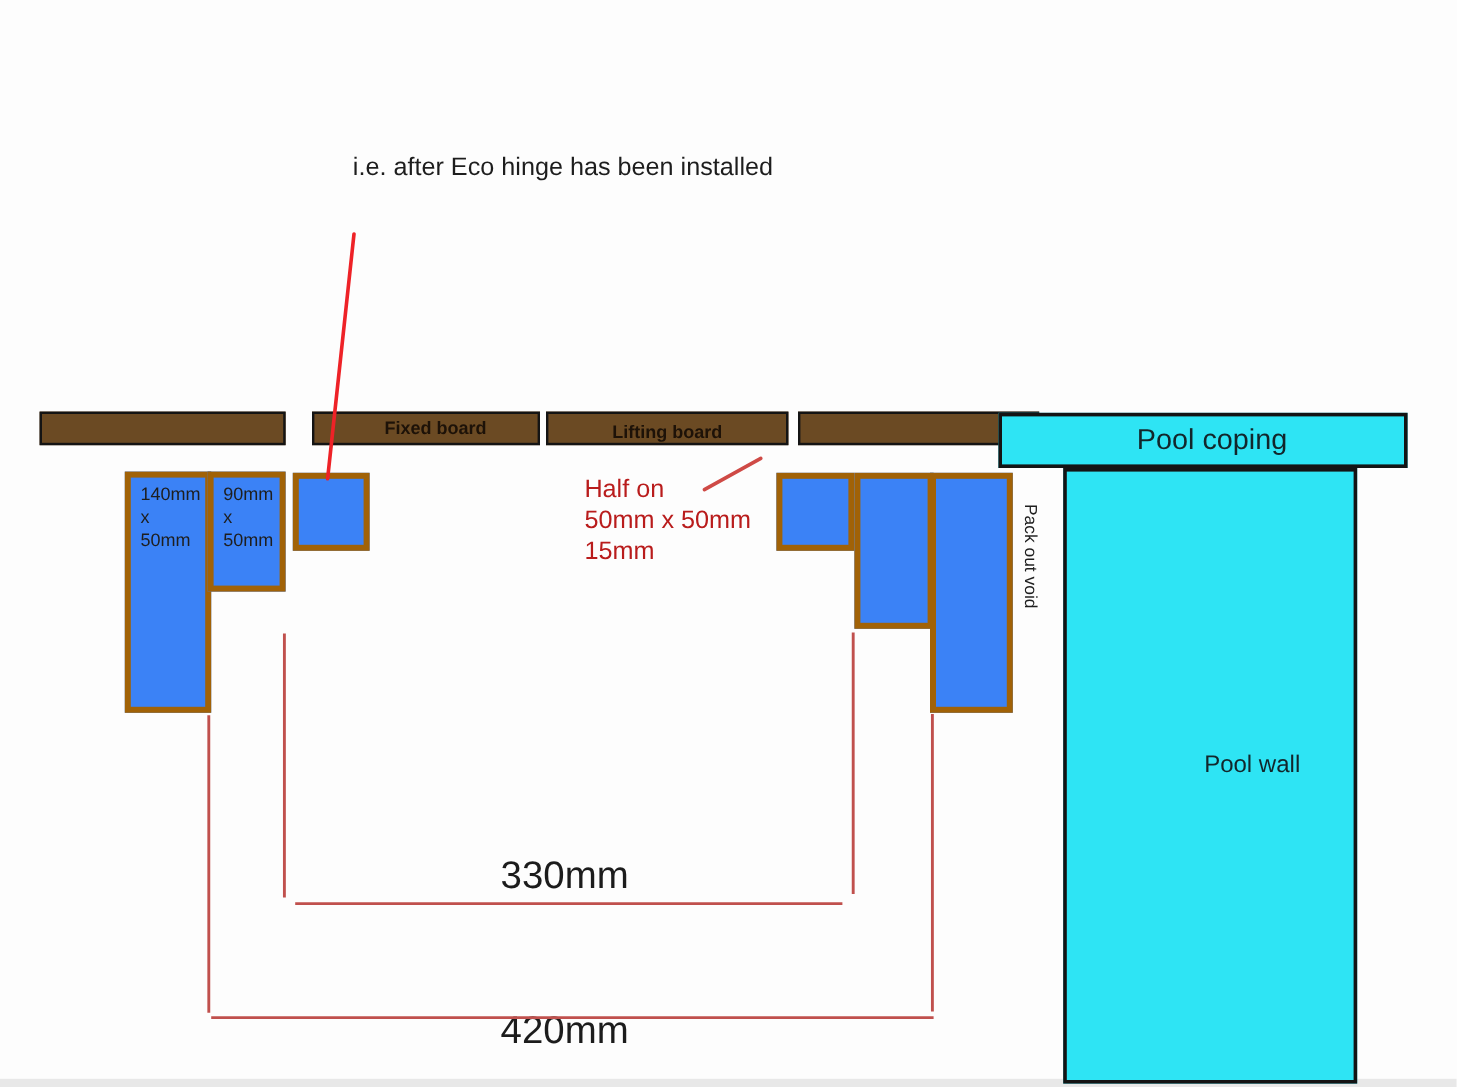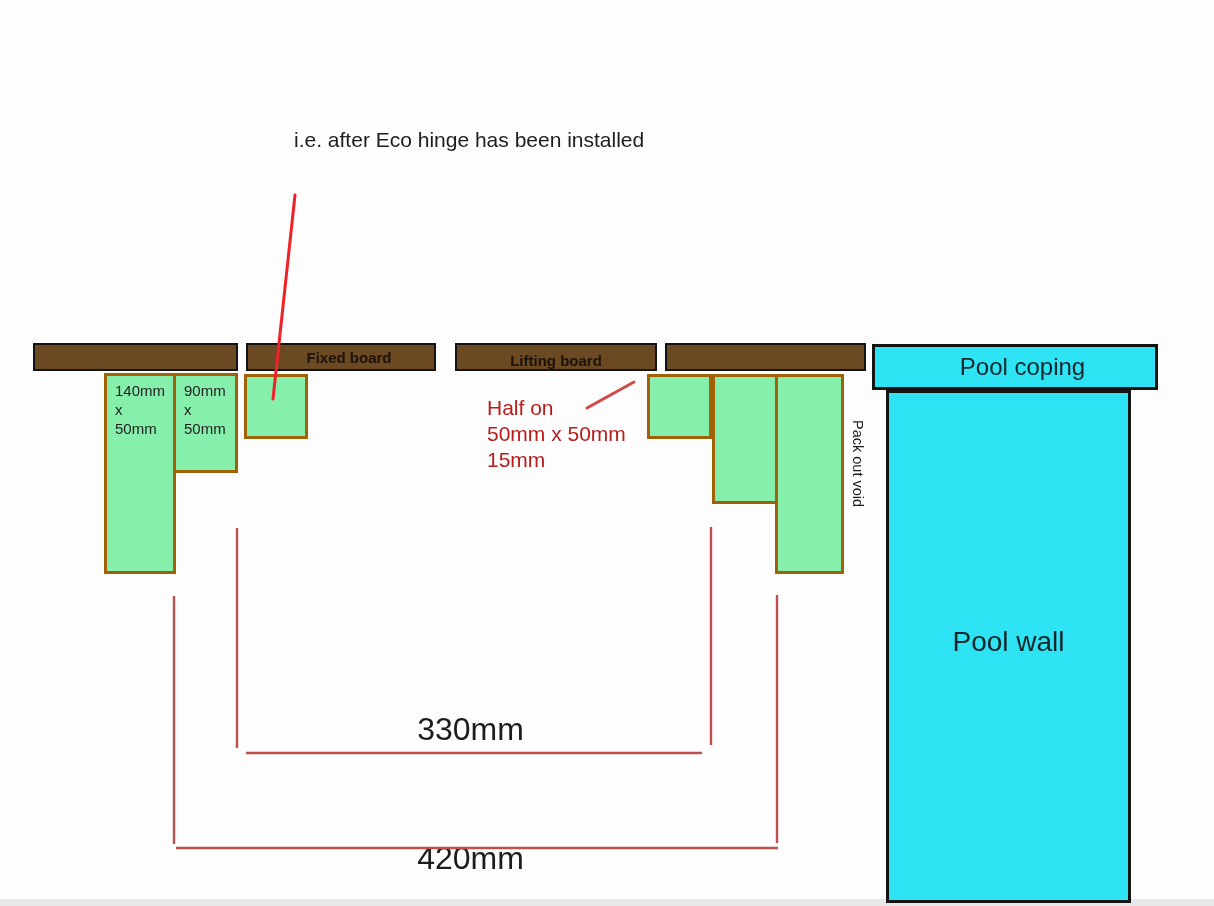--- a/index.html
+++ b/index.html
@@ -17,44 +17,44 @@
   .annotation{position:absolute;left:294px;top:126px;font-size:21px;line-height:27px;color:#1d1d1d;z-index:2;}
 
   .board{
     position:absolute;top:343px;height:28px;box-sizing:border-box;
     background:var(--board-brown,#6b4a23);border:2px solid var(--outline-black,#141414);
     display:flex;align-items:center;justify-content:center;z-index:2;
   }
   .board-label{font-size:15px;font-weight:600;color:#1d1208;}
 
   .block{
-    position:absolute;box-sizing:border-box;background:#86efac;
-    border:3px solid #a16207;z-index:2;
+    position:absolute;box-sizing:border-box;background:#3b82f6;
+    border:5px solid #a16207;z-index:2;margin-top:20px;
   }
   .block-label{padding:5px 0 0 8px;font-size:15px;line-height:19px;color:#1e1e1e;}
 
   .half-on{position:absolute;left:487px;top:395px;font-size:21px;line-height:26px;color:#b91c1c;z-index:2;}
 
   .pack-out{
     position:absolute;left:850px;top:420px;z-index:2;
     writing-mode:vertical-rl;font-size:14.5px;color:#1e1e1e;
   }
 
   .pool-coping{
-    position:absolute;left:872px;top:344px;width:286px;height:46px;box-sizing:border-box;
+    position:absolute;left:832px;top:344px;width:341px;height:46px;box-sizing:border-box;
     background:var(--pool-cyan,#2ee4f4);border:3px solid var(--outline-black,#141414);
     display:flex;align-items:center;justify-content:center;z-index:2;padding-left:15px;
   }
   .pool-coping-label{font-size:24px;color:#12262b;}
 
   .pool-wall{
     position:absolute;left:886px;top:390px;width:245px;height:513px;box-sizing:border-box;
     background:var(--pool-cyan,#2ee4f4);border:3px solid var(--outline-black,#141414);z-index:2;
   }
-  .pool-wall-label{position:absolute;top:233px;left:0;width:100%;text-align:center;font-size:28px;color:#12262b;}
+  .pool-wall-label{position:absolute;top:233px;left:0;width:100%;text-align:center;font-size:20px;color:#12262b;padding-left:35px;}
 
   .dim-label{position:absolute;width:145px;text-align:center;font-size:32px;color:#1c1c1c;z-index:2;}
   .dim-330{left:398px;top:711px;}
   .dim-420{left:398px;top:804px;margin-top:36px;}
 
   .bottom-strip{position:absolute;left:0;top:899px;width:1214px;height:7px;background:#e8e8e8;z-index:1;}
 </style>
 </head>
 <body>
 
@@ -71,21 +71,21 @@
     <line class="dim" x1="174" y1="596" x2="174" y2="844"></line>
     <line class="dim" x1="777" y1="595" x2="777" y2="843"></line>
     <line class="dim" x1="176" y1="848" x2="778" y2="848"></line>
   </svg>
 
   <div class="annotation">
     <div>i.e. after Eco hinge has been installed</div>
   </div>
 
   <div class="board" style="left:33px;width:205px;"></div>
-  <div class="board" style="left:246px;width:190px;padding-left:16px;">
+  <div class="board" style="left:260px;width:190px;padding-left:16px;">
     <span class="board-label">Fixed board</span>
   </div>
   <div class="board" style="left:455px;width:202px;align-items:flex-end;">
     <span class="board-label">Lifting board</span>
   </div>
   <div class="board" style="left:665px;width:201px;"></div>
 
   <div class="block" style="left:104px;top:373px;width:72px;height:201px;">
     <div class="block-label">
       <div>140mm</div>

